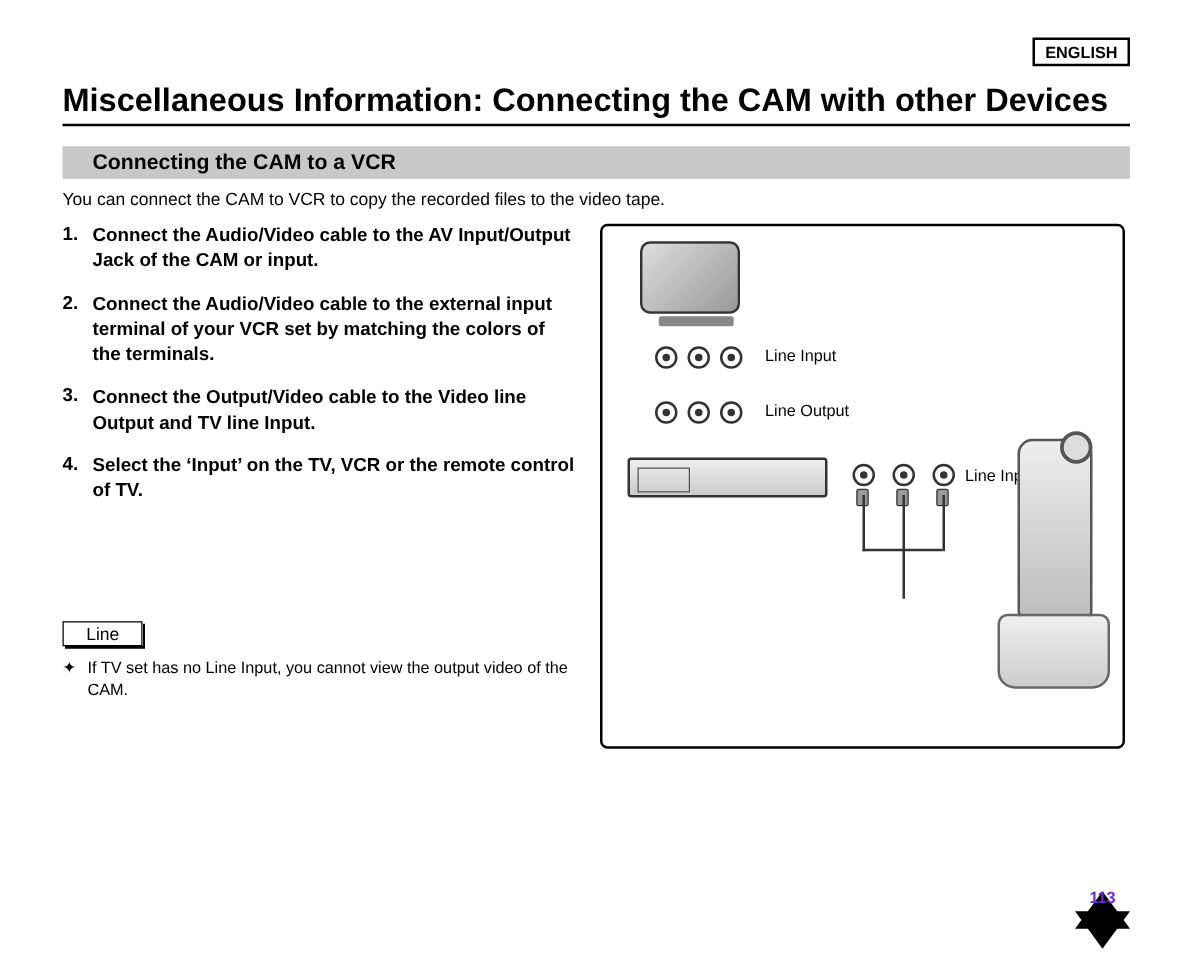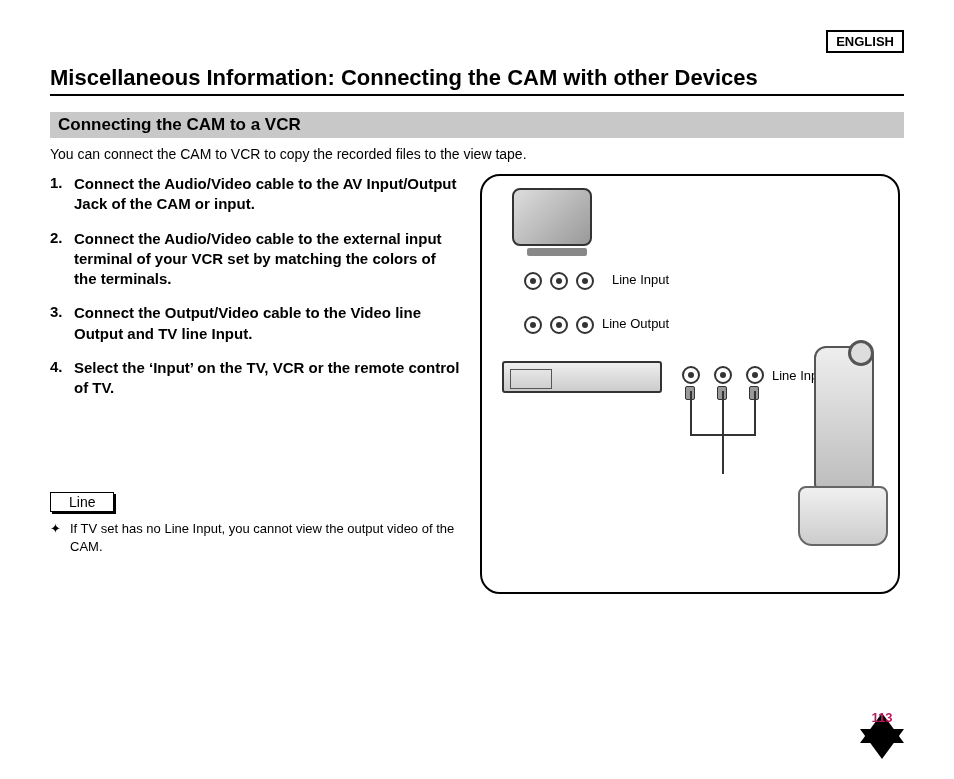--- a/index.html
+++ b/index.html
@@ -14,35 +14,35 @@
     .lang-box {
       position: absolute;
       top: 30px;
       right: 50px;
       border: 2px solid #000;
       padding: 2px 8px;
       font-weight: bold;
       font-size: 13px;
     }
     .main-title {
-      font-size: 22px;
+      font-size: 26px;
       font-weight: bold;
       margin-top: 35px;
       margin-bottom: 3px;
     }
     .title-rule {
       border: none;
       border-top: 2px solid #000;
       margin-bottom: 16px;
     }
     .section-title {
       background: #c8c8c8;
       font-weight: bold;
       font-size: 17px;
-      padding: 3px 8px;
+      padding: 3px 24px;
       margin-bottom: 8px;
     }
     .intro {
       font-size: 14px;
       margin-bottom: 12px;
     }
     .content-row {
       display: flex;
       gap: 20px;
     }
@@ -70,21 +70,21 @@
       box-shadow: 2px 2px 0 #000;
     }
     .note-item {
       display: flex;
       font-size: 13px;
       line-height: 1.35;
     }
     .note-bullet { width: 20px; flex-shrink: 0; }
     .diagram {
       border: 2px solid #000;
-      border-radius: 20px;
+      border-radius: 6px;
       height: 420px;
       position: relative;
       padding: 10px;
     }
     .tv {
       position: absolute;
       top: 12px; left: 30px;
       width: 90px; height: 72px;
     }
     .tv-screen { width: 80px; height: 58px; border: 2px solid #333; border-radius: 8px; background: linear-gradient(135deg,#ddd,#999); }
@@ -106,21 +106,21 @@
       background: #fff;
     }
     .connector::after {
       content:''; position:absolute; top:4px; left:4px; width:6px; height:6px; border-radius:50%; background:#333;
     }
     .label {
       position: absolute;
       font-size: 13px;
     }
     .lbl1 { top: 96px; left: 130px; }
-    .lbl2 { top: 140px; left: 120px; }
+    .lbl2 { top: 140px; left: 130px; }
     .lbl3 { top: 192px; left: 290px; }
     .vcr {
       position: absolute;
       top: 185px; left: 20px;
       width: 160px; height: 32px;
       border: 2px solid #333;
       background: linear-gradient(#eee,#ccc);
       border-radius: 3px;
     }
     .vcr::before {
@@ -172,40 +172,40 @@
     .page-tri2 {
       width: 0; height: 0;
       border-left: 22px solid transparent;
       border-right: 22px solid transparent;
       border-top: 30px solid #000;
       position: relative;
       margin-top: -14px;
     }
     .page-num {
       position: absolute;
-      color: #be185d;
+      color: #6d28d9;
       font-weight: bold;
       font-size: 13px;
       top: -3px;
       left: 50%;
       transform: translateX(-50%);
       z-index: 2;
     }
     .page-wrap { position: relative; }
   </style>
 </head>
 <body>
 
 <div class="lang-box">ENGLISH</div>
 
 <h1 class="main-title">Miscellaneous Information: Connecting the CAM with other Devices</h1>
 <hr class="title-rule">
 
 <div class="section-title">Connecting the CAM to a VCR</div>
-<p class="intro">You can connect the CAM to VCR to copy the recorded files to the view tape.</p>
+<p class="intro">You can connect the CAM to VCR to copy the recorded files to the video tape.</p>
 
 <div class="content-row">
   <div class="left-col">
     <ol class="steps">
       <li>
         <span class="step-num">1.</span>
         <span class="step-text">Connect the Audio/Video cable to the AV Input/Output Jack of the CAM or input.</span>
       </li>
       <li>
         <span class="step-num">2.</span>

